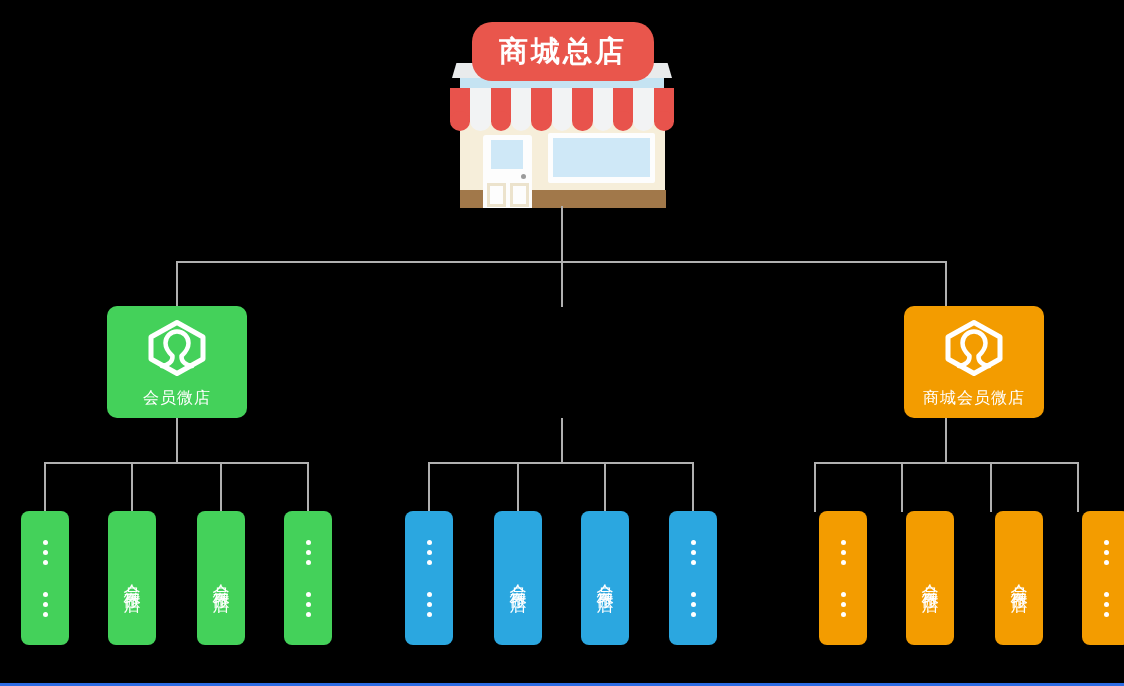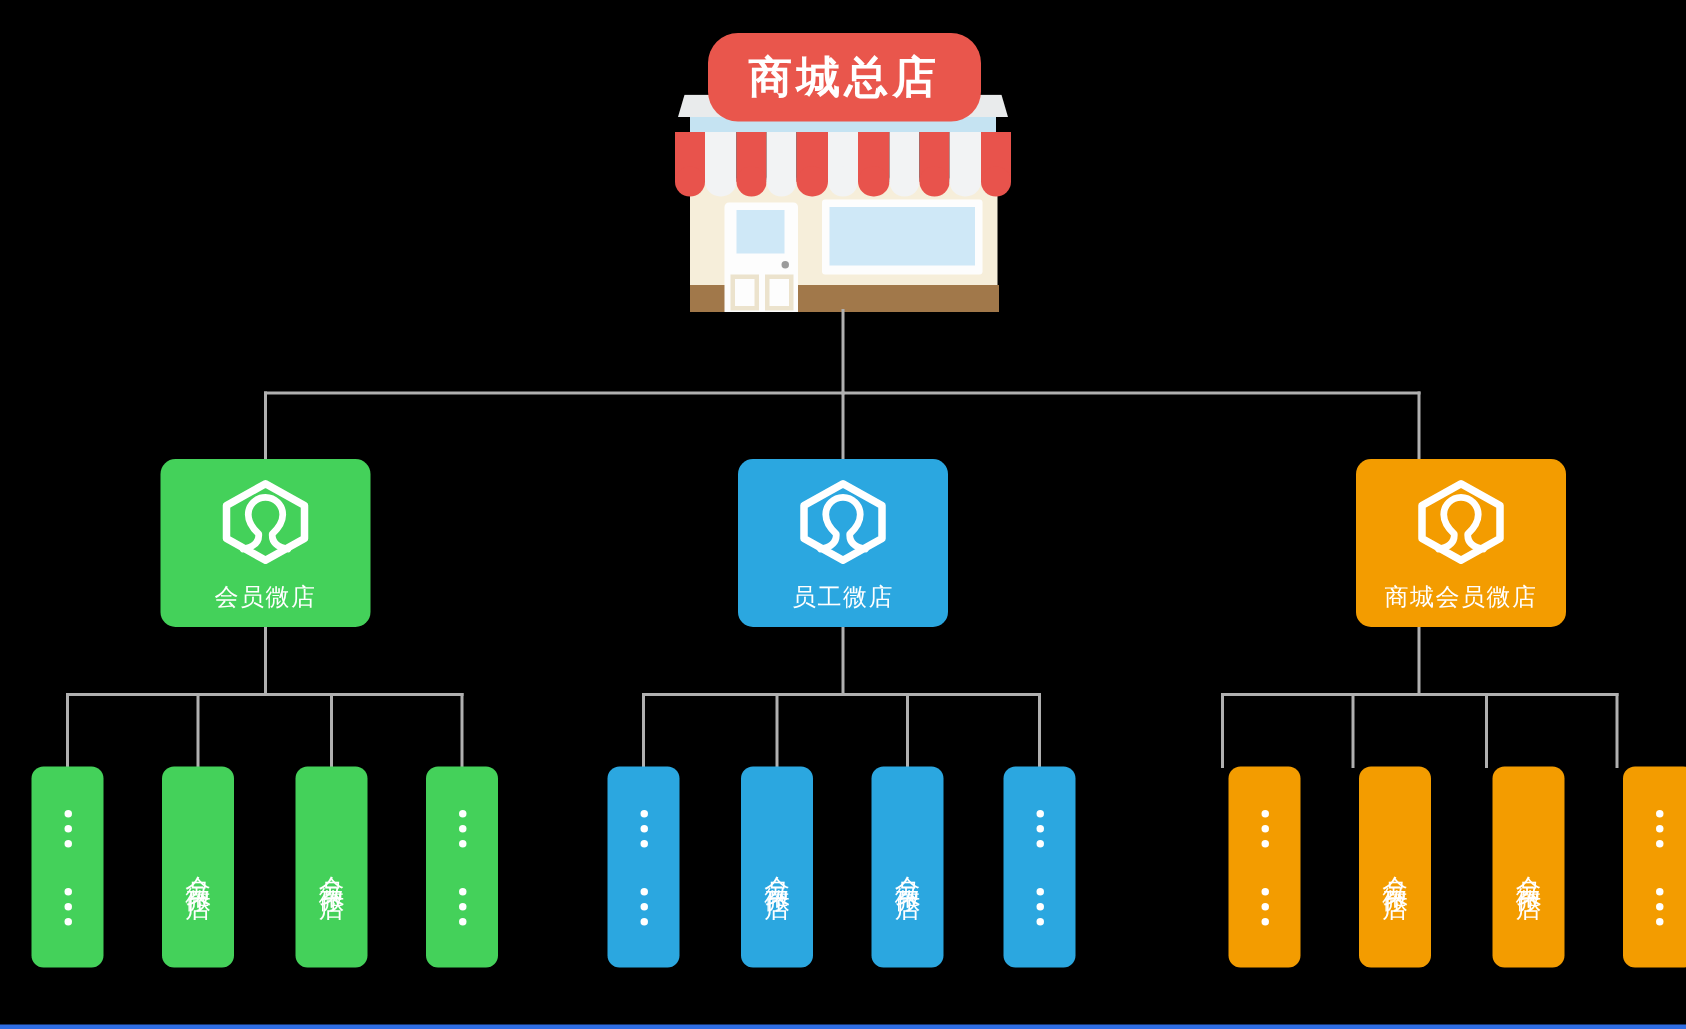--- a/index.html
+++ b/index.html
@@ -119,27 +119,20 @@
   <div class="vline" style="left:990px;top:462px;height:50px;"></div>
   <div class="vline" style="left:1077px;top:462px;height:50px;"></div>
 
   <div class="parent c-green" style="left:107px;">
     <svg width="64" height="58" viewBox="0 0 64 58">
       <path d="M32 3.5 L58 18 V40 L32 54.5 L6 40 V18 Z" fill="none" stroke="#fff" stroke-width="5" stroke-linejoin="round"></path>
       <path d="M17 47 Q28 45 27.5 37 Q20.5 30.5 20.5 24 A11.5 11.5 0 1 1 43.5 24 Q43.5 30.5 36.5 37 Q36 45 47 47" fill="none" stroke="#fff" stroke-width="4.5" stroke-linecap="round" stroke-linejoin="round"></path>
     </svg>
     <span class="nlabel">会员微店</span>
   </div>
-  <div class="parent c-blue" style="left:492px;">
-    <svg width="64" height="58" viewBox="0 0 64 58">
-      <path d="M32 3.5 L58 18 V40 L32 54.5 L6 40 V18 Z" fill="none" stroke="#fff" stroke-width="5" stroke-linejoin="round"></path>
-      <path d="M17 47 Q28 45 27.5 37 Q20.5 30.5 20.5 24 A11.5 11.5 0 1 1 43.5 24 Q43.5 30.5 36.5 37 Q36 45 47 47" fill="none" stroke="#fff" stroke-width="4.5" stroke-linecap="round" stroke-linejoin="round"></path>
-    </svg>
-    <span class="nlabel">员工微店</span>
-  </div>
   <div class="parent c-orange" style="left:876px;">
     <svg width="64" height="58" viewBox="0 0 64 58">
       <path d="M32 3.5 L58 18 V40 L32 54.5 L6 40 V18 Z" fill="none" stroke="#fff" stroke-width="5" stroke-linejoin="round"></path>
       <path d="M17 47 Q28 45 27.5 37 Q20.5 30.5 20.5 24 A11.5 11.5 0 1 1 43.5 24 Q43.5 30.5 36.5 37 Q36 45 47 47" fill="none" stroke="#fff" stroke-width="4.5" stroke-linecap="round" stroke-linejoin="round"></path>
     </svg>
     <span class="nlabel">商城会员微店</span>
   </div>
 
   <div class="card c-green" style="left:21px;">
     <div class="dots">

